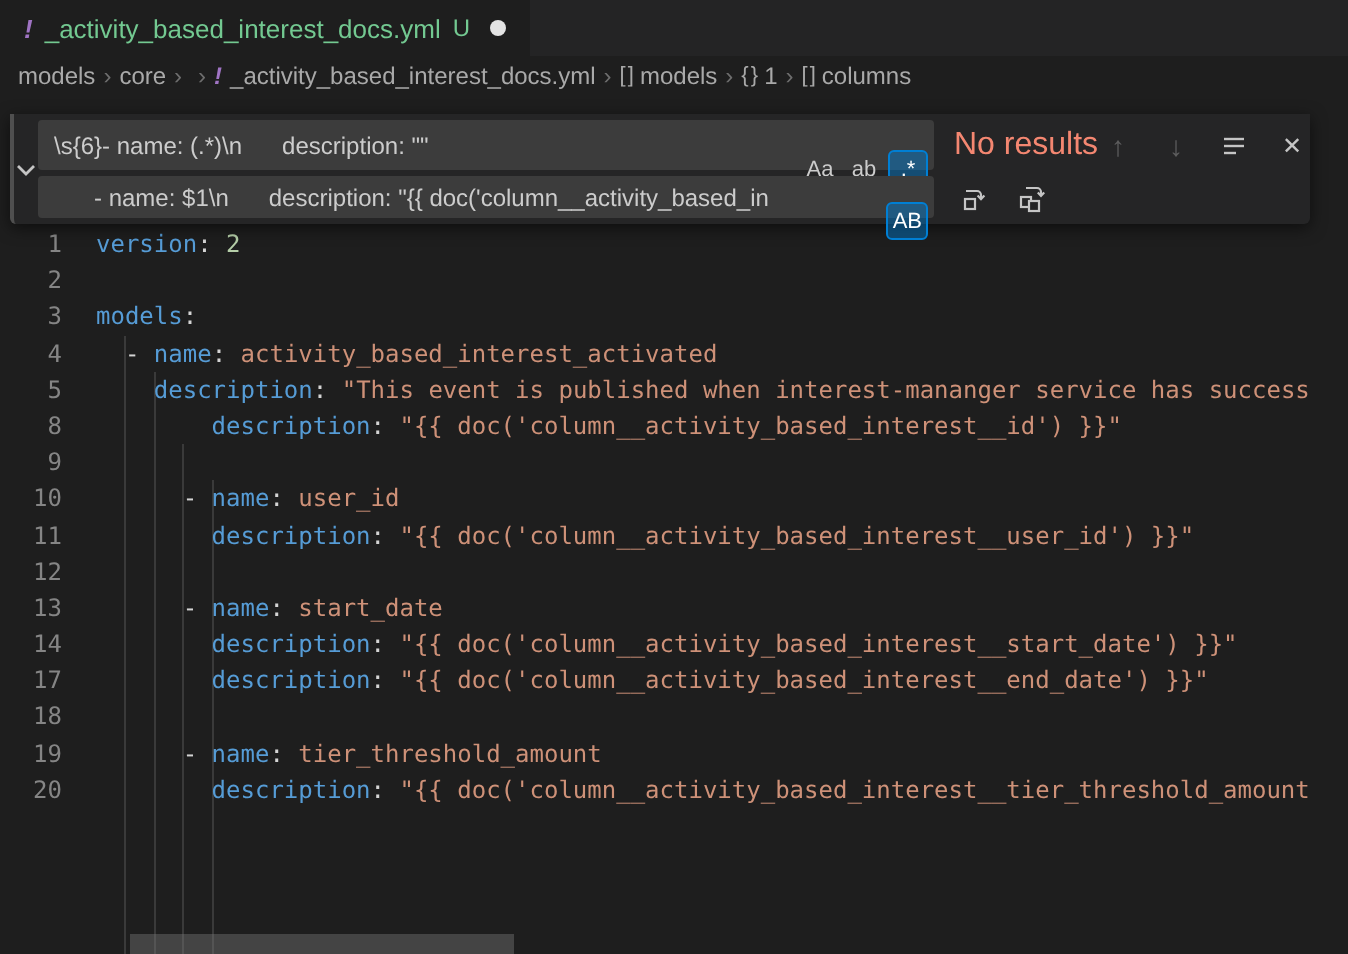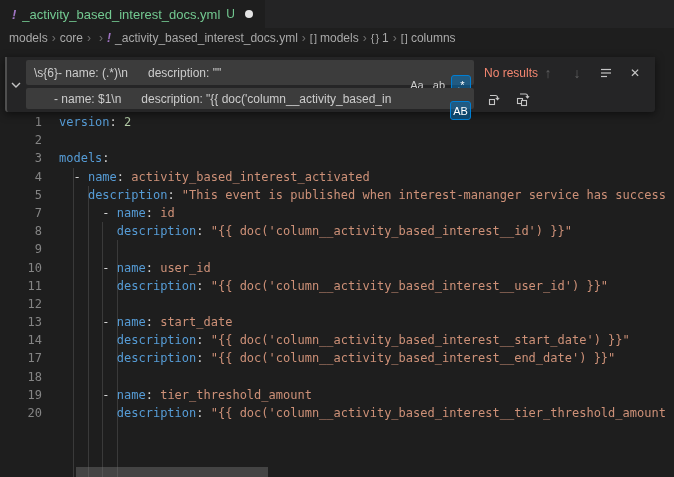--- a/index.html
+++ b/index.html
@@ -22,21 +22,21 @@
   #breadcrumbs {
     position:absolute; top:28px; left:0; right:0; height:19px; background:#1e1e1e;
     display:flex; align-items:center; padding-left:9px; white-space:nowrap; overflow:hidden;
     font-size:12px; color:#a9a9a9;
   }
   .bc-item { display:inline-flex; align-items:center; gap:4px; cursor:pointer; }
   .bc-sep { color:#6e6e6e; margin:0 4px; font-size:12px; }
   .bc-icon { font-size:11px; color:#a9a9a9; letter-spacing:-1px; }
   .bc-icon.yaml { color:#a074c4; font-weight:bold; font-style:italic; font-size:12px; letter-spacing:0; }
   
-  #editor { position:absolute; top:47px; left:0; right:0; bottom:0; background:#1e1e1e; overflow:hidden;margin-left:11px; }
+  #editor { position:absolute; top:47px; left:0; right:0; bottom:0; background:#1e1e1e; overflow:hidden; }
   .guide { position:absolute; width:1px; background:#3a3a3a; }
   #lines { position:absolute; top:66px; left:0; right:0; }
   .line { height:18.2px; line-height:18.2px; white-space:pre; font-family:"DejaVu Sans Mono", monospace; font-size:12px; }
   .ln { display:inline-block; width:31px; text-align:right; color:#858585; margin-right:17px;
         font-family:"DejaVu Sans Mono", monospace; font-size:12px; }
   .tk-key { color:#569cd6; }
   .tk-pun { color:#d4d4d4; }
   .tk-str { color:#ce9178; }
   .tk-num { color:#b5cea8; }
   #hscrollbar { position:absolute; left:65px; bottom:0; width:192px; height:10px; background:rgba(121,121,121,0.42); }
@@ -57,21 +57,21 @@
   #replace-input { height:21px; }
   .fw-text { flex:1; white-space:pre; overflow:hidden; }
   .opts { display:flex; gap:2px; align-items:flex-start;margin-top:24px; }
   .opt {
     min-width:20px; height:19px; border:1px solid transparent; border-radius:3px; background:transparent;
     color:#cccccc; font-size:11px; display:flex; align-items:center; justify-content:center;
     cursor:pointer; font-family:"Liberation Sans", sans-serif; padding:0 2px;
   }
   .opt.on { background:rgba(0,127,212,0.45); border-color:#007fd4; color:#ffffff; }
   .opt .uw { text-decoration:underline; text-underline-offset:2px; }
-  .results { margin-left:10px; color:#f48771; font-size:12px; white-space:nowrap; }
+  .results { margin-left:10px; color:#f48771; font-size:16px; white-space:nowrap; }
   .actions { display:flex; align-items:center; gap:9px; }
   .actions.right { margin-left:auto; padding-right:6px; }
   .actions.after { margin-left:10px; }
   .act {
     background:transparent; border:none; color:#c5c5c5; font-size:14px; cursor:pointer;
     display:flex; align-items:center; justify-content:center; width:20px; height:20px; padding:0;
   }
   .act.disabled { opacity:0.35; }
 </style>
 </head>
@@ -123,21 +123,20 @@
     <div class="guide" style="left:62px; top:121px; bottom:0;"></div>
     <div class="guide" style="left:77px; top:139px; bottom:0;"></div>
     <div class="guide" style="left:91px; top:175px; bottom:0;"></div>
     <div class="guide" style="left:106px; top:193px; bottom:0;"></div>
     <div id="lines">
         <div class="line"><span class="ln">1</span><span><span class="tk-key">version</span><span class="tk-pun">: </span><span class="tk-num">2</span></span></div>
         <div class="line"><span class="ln">2</span><span></span></div>
         <div class="line"><span class="ln">3</span><span><span class="tk-key">models</span><span class="tk-pun">:</span></span></div>
         <div class="line"><span class="ln">4</span><span><span class="tk-pun">  - </span><span class="tk-key">name</span><span class="tk-pun">: </span><span class="tk-str">activity_based_interest_activated</span></span></div>
         <div class="line"><span class="ln">5</span><span><span class="tk-pun">    </span><span class="tk-key">description</span><span class="tk-pun">: </span><span class="tk-str">"This event is published when interest-mananger service has success</span></span></div>
-        <div class="line"><span class="ln">7</span><span><span class="tk-pun">      - </span><span class="tk-key">name</span><span class="tk-pun">: </span><span class="tk-str">id</span></span></div>
         <div class="line"><span class="ln">8</span><span><span class="tk-pun">        </span><span class="tk-key">description</span><span class="tk-pun">: </span><span class="tk-str">"{{ doc('column__activity_based_interest__id') }}"</span></span></div>
         <div class="line"><span class="ln">9</span><span></span></div>
         <div class="line"><span class="ln">10</span><span><span class="tk-pun">      - </span><span class="tk-key">name</span><span class="tk-pun">: </span><span class="tk-str">user_id</span></span></div>
         <div class="line"><span class="ln">11</span><span><span class="tk-pun">        </span><span class="tk-key">description</span><span class="tk-pun">: </span><span class="tk-str">"{{ doc('column__activity_based_interest__user_id') }}"</span></span></div>
         <div class="line"><span class="ln">12</span><span></span></div>
         <div class="line"><span class="ln">13</span><span><span class="tk-pun">      - </span><span class="tk-key">name</span><span class="tk-pun">: </span><span class="tk-str">start_date</span></span></div>
         <div class="line"><span class="ln">14</span><span><span class="tk-pun">        </span><span class="tk-key">description</span><span class="tk-pun">: </span><span class="tk-str">"{{ doc('column__activity_based_interest__start_date') }}"</span></span></div>
         <div class="line"><span class="ln">17</span><span><span class="tk-pun">        </span><span class="tk-key">description</span><span class="tk-pun">: </span><span class="tk-str">"{{ doc('column__activity_based_interest__end_date') }}"</span></span></div>
         <div class="line"><span class="ln">18</span><span></span></div>
         <div class="line"><span class="ln">19</span><span><span class="tk-pun">      - </span><span class="tk-key">name</span><span class="tk-pun">: </span><span class="tk-str">tier_threshold_amount</span></span></div>

